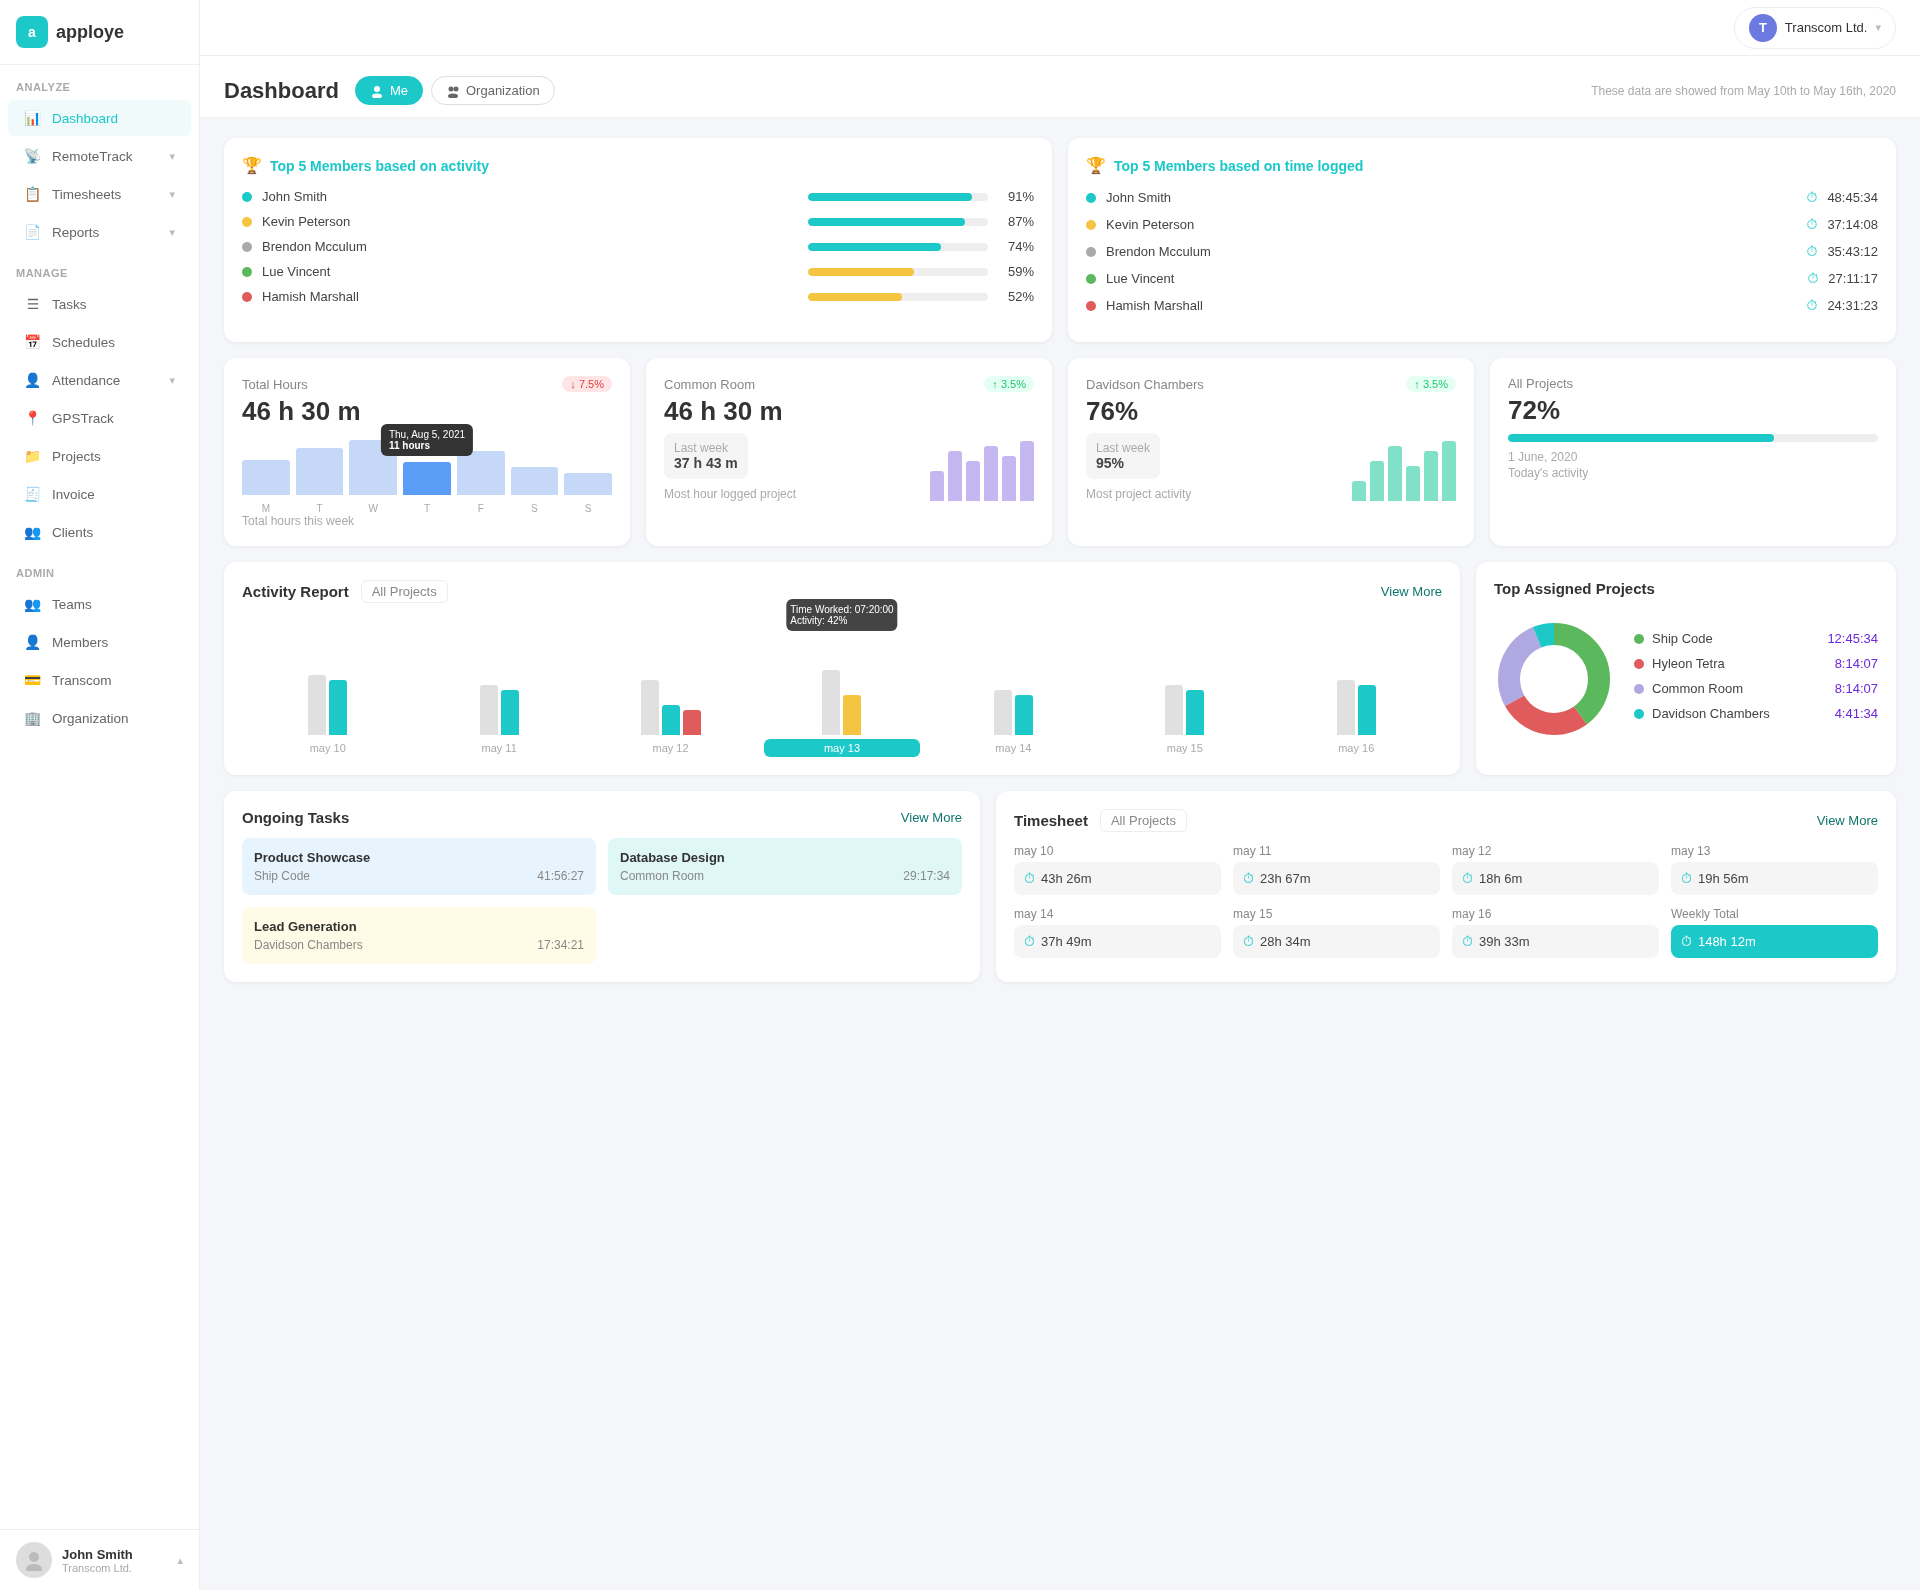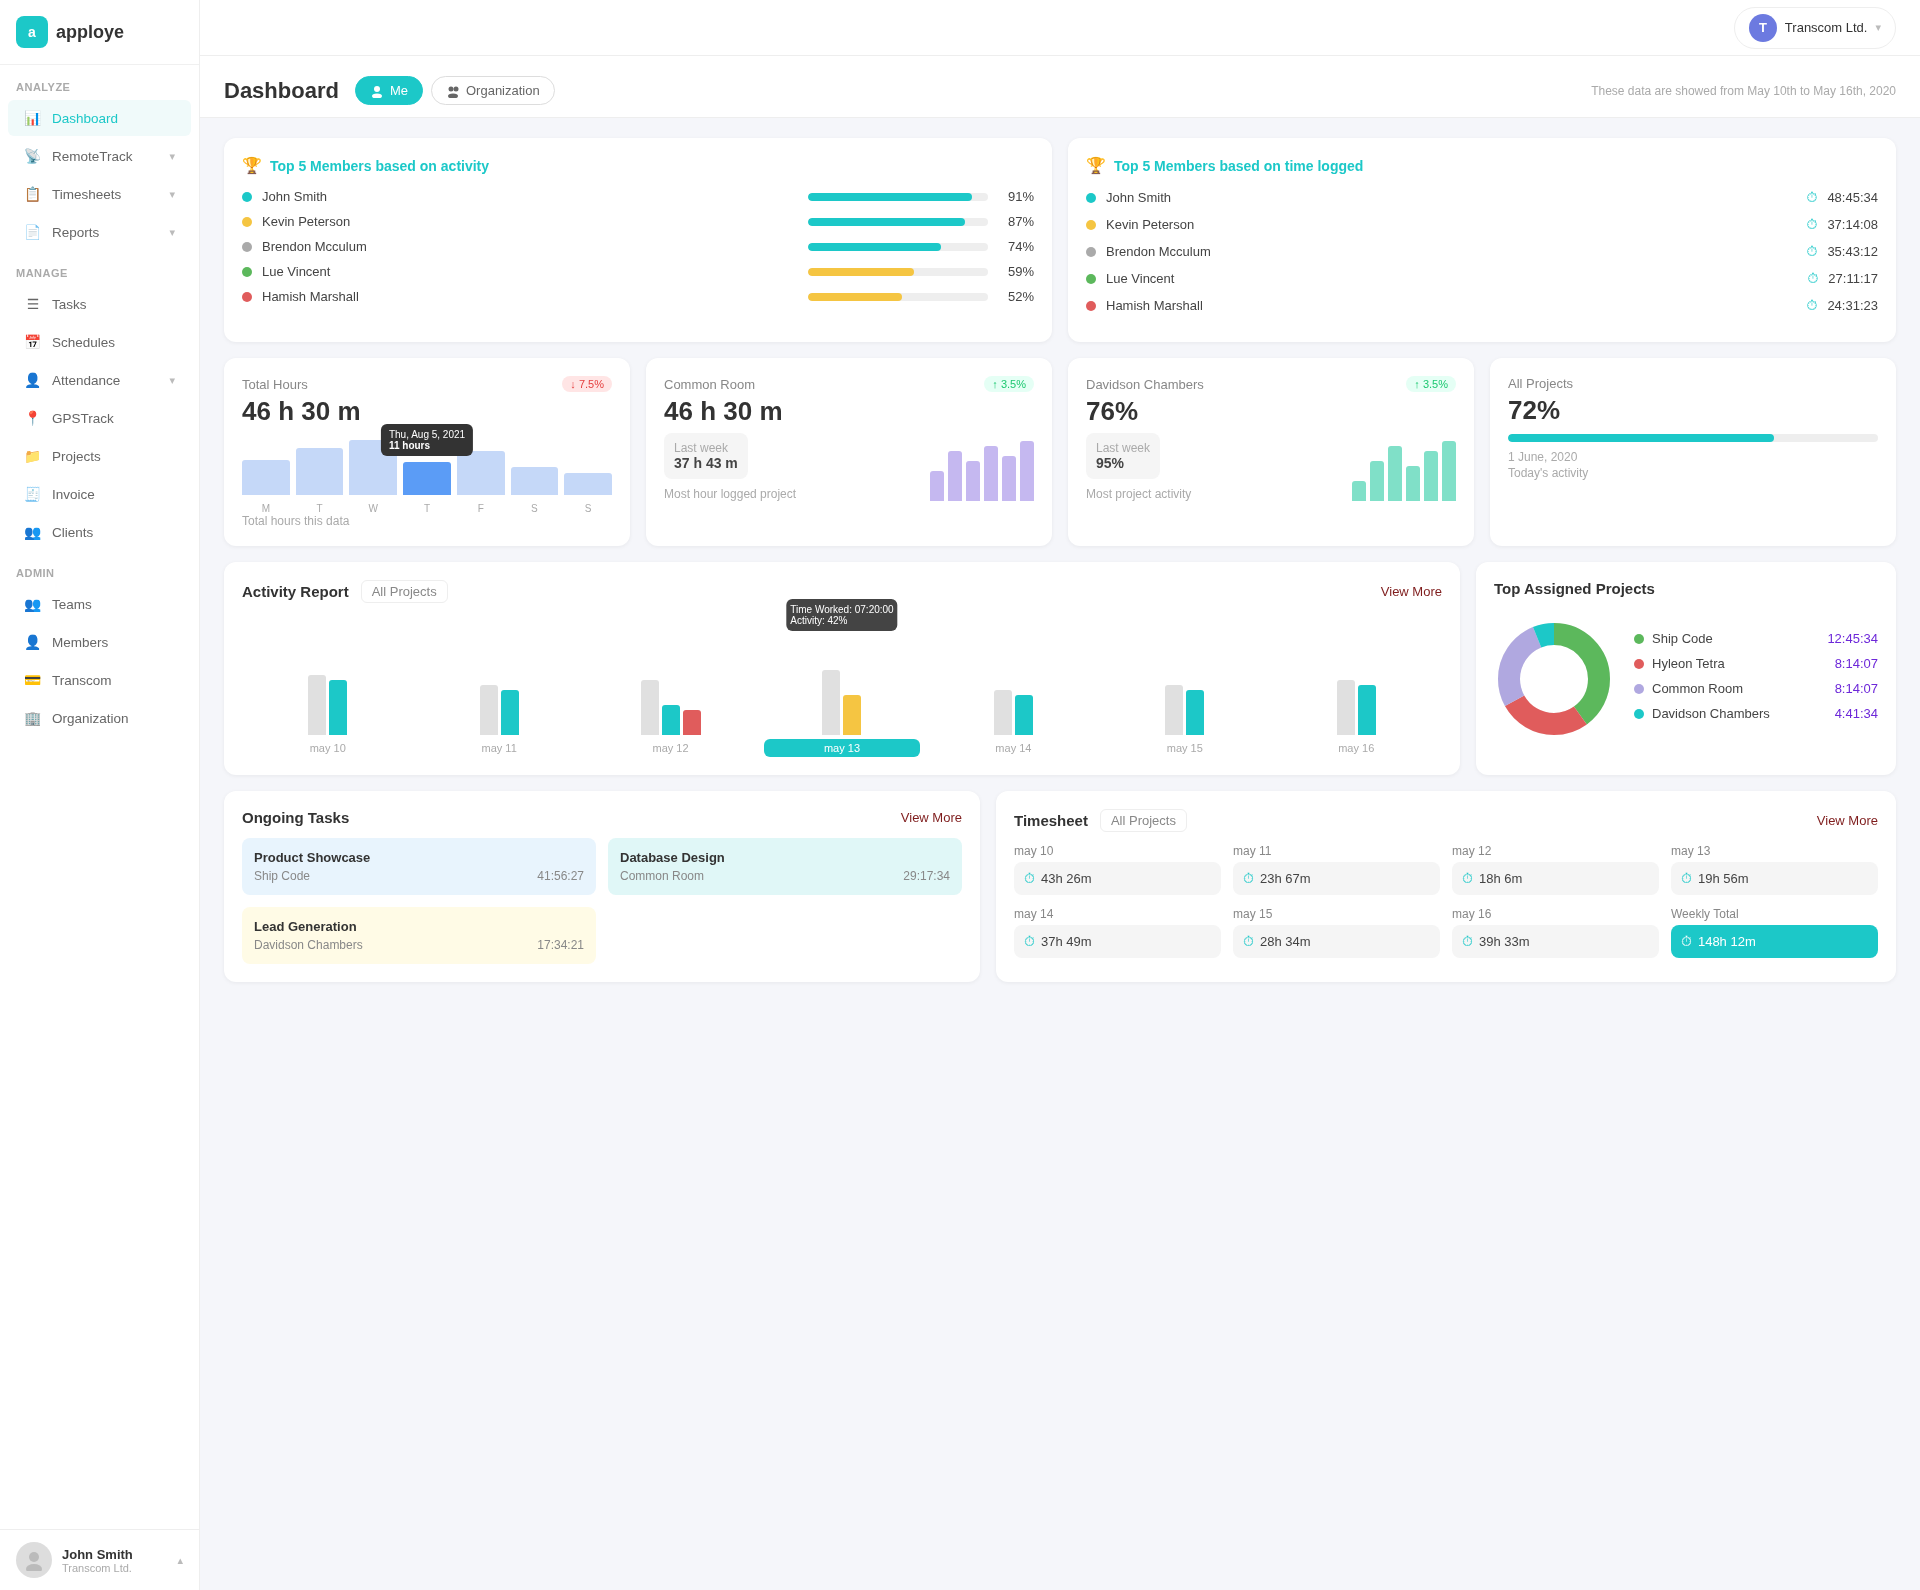--- a/index.html
+++ b/index.html
@@ -69,21 +69,21 @@
     .stat-value { font-size: 26px; font-weight: 700; color: #333; margin-bottom: 6px; }
     .badge { font-size: 11px; font-weight: 400; border-radius: 10px; padding: 2px 8px; }
     .badge-red { background: #ffe5e5; color: #e53e3e; }
     .badge-green { background: #e5fff5; color: #1cc870; }
     .stat-sub { font-size: 12px; color: #aaa; }
     .stat-prev { background: #f5f5f5; border-radius: 8px; padding: 8px 10px; margin-bottom: 8px; display: inline-block; }
     
     
     .activity-header { display: flex; align-items: center; justify-content: space-between; margin-bottom: 12px; }
     .activity-title { font-size: 15px; font-weight: 600; color: #333; }
-    .view-more { font-size: 13px; color: #7f1d1d; cursor: pointer; }
+    .view-more { font-size: 13px; color: #0f766e; cursor: pointer; }
     .legend-item { display: flex; align-items: center; gap: 8px; margin-bottom: 10px; font-size: 13px; color: #444; }
     .legend-dot { width: 10px; height: 10px; border-radius: 50%; }
     .legend-time { margin-left: auto; color: #6d28d9; font-size: 13px; }
     
     
     .tasks-grid { display: grid; grid-template-columns: 1fr 1fr; gap: 12px; }
     .task-card { border-radius: 8px; padding: 12px; }
     .task-title { font-size: 13px; font-weight: 600; color: #333; margin-bottom: 4px; }
     .task-sub { font-size: 12px; color: #888; display: flex; justify-content: space-between; }
     
@@ -377,21 +377,21 @@
           <div id="total-hours-labels" style="display:flex; gap:6px; margin-top:2px;">
               <div style="flex: 1 1 0%; font-size: 10px; color: rgb(170, 170, 170); text-align: center;">M</div>
               <div style="flex: 1 1 0%; font-size: 10px; color: rgb(170, 170, 170); text-align: center;">T</div>
               <div style="flex: 1 1 0%; font-size: 10px; color: rgb(170, 170, 170); text-align: center;">W</div>
               <div style="flex: 1 1 0%; font-size: 10px; color: rgb(170, 170, 170); text-align: center;">T</div>
               <div style="flex: 1 1 0%; font-size: 10px; color: rgb(170, 170, 170); text-align: center;">F</div>
               <div style="flex: 1 1 0%; font-size: 10px; color: rgb(170, 170, 170); text-align: center;">S</div>
               <div style="flex: 1 1 0%; font-size: 10px; color: rgb(170, 170, 170); text-align: center;">S</div>
             </div>
         </div>
-        <div class="stat-sub">Total hours this data</div>
+        <div class="stat-sub">Total hours this week</div>
       </div>
 
       <div class="card stat-card">
         <div class="stat-label">
           <span>Common Room</span>
           <span class="badge badge-green">↑ 3.5%</span>
         </div>
         <div class="stat-value">46 h 30 m</div>
         <div style="display:flex; justify-content:space-between; align-items:flex-end;">
           <div>

